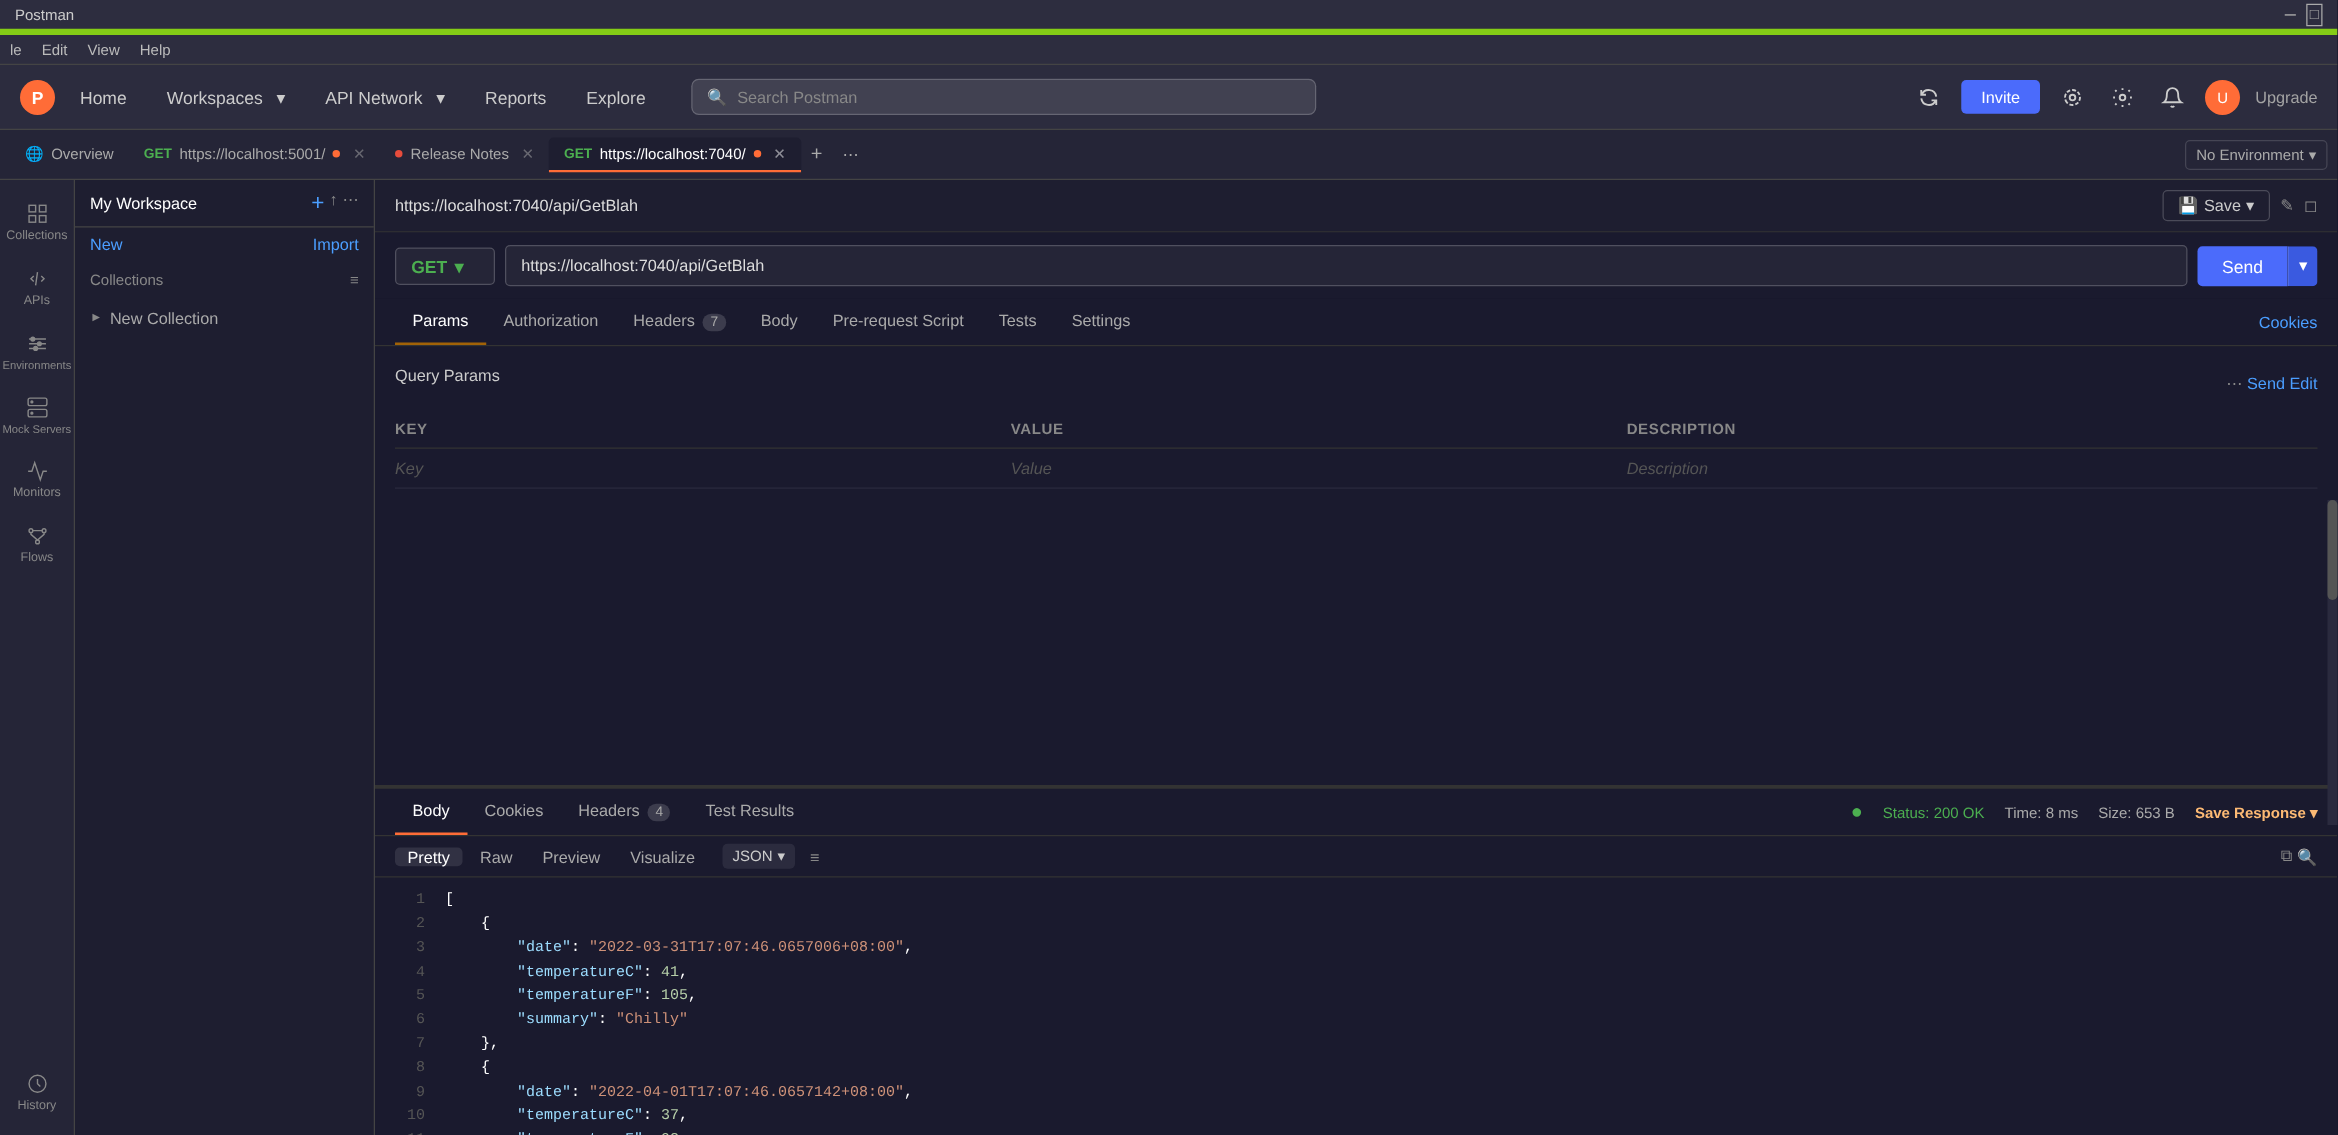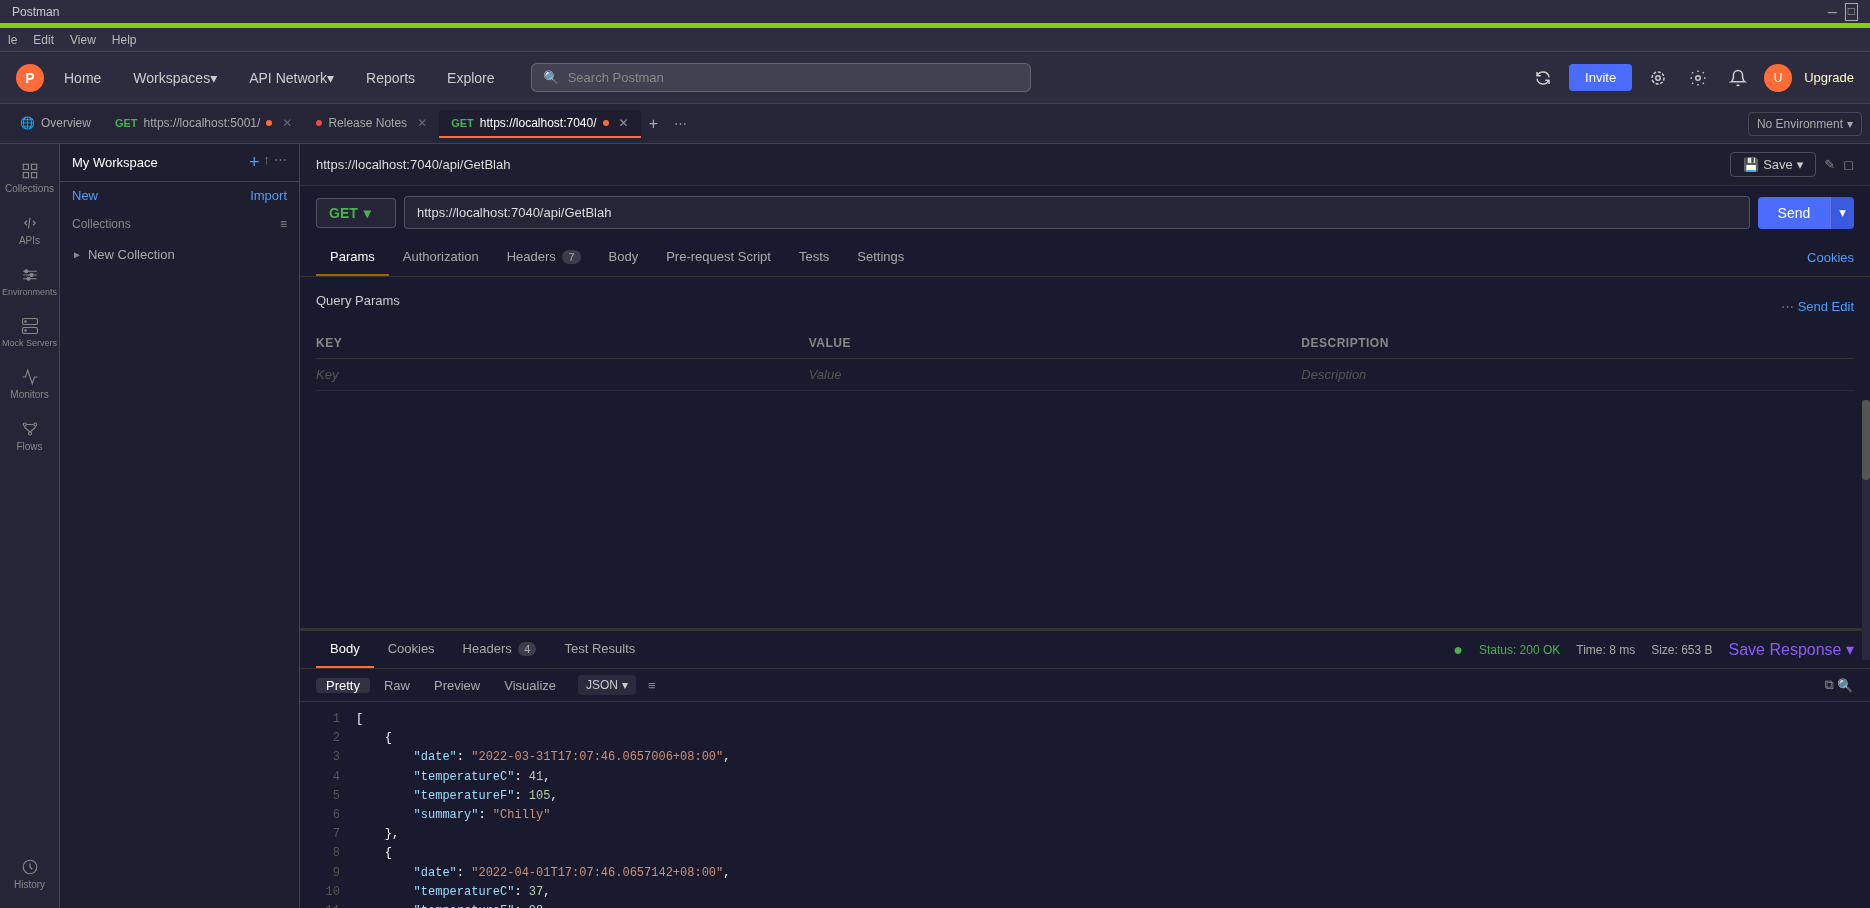--- a/index.html
+++ b/index.html
@@ -10,27 +10,27 @@
     .title-bar-controls { margin-left: auto; display: flex; gap: 8px; }
 
     
     .menu-bar { background: #2d2d3f; height: 24px; display: flex; align-items: center; padding: 0 8px; font-size: 12px; color: #bbb; border-bottom: 1px solid #444; }
     .menu-bar span { margin-right: 16px; cursor: pointer; }
 
     
     .top-nav { background: #2c2c3e; height: 52px; display: flex; align-items: center; padding: 0 16px; border-bottom: 1px solid #444; gap: 8px; }
     .postman-logo { width: 28px; height: 28px; background: #ff6c37; border-radius: 50%; display: flex; align-items: center; justify-content: center; color: white; font-weight: bold; font-size: 14px; flex-shrink: 0; }
     .nav-item { color: #ccc; padding: 6px 12px; cursor: pointer; border-radius: 4px; font-size: 14px; white-space: nowrap; }
-    .nav-item-with-arrow { display: flex; align-items: center; gap: 0; }
+    .nav-item-with-arrow { display: flex; align-items: center; gap: 11px; }
     .search-bar { flex: 1; max-width: 500px; margin: 0 16px; background: rgba(255,255,255,0.1); border: 1px solid rgba(255,255,255,0.2); border-radius: 6px; padding: 6px 12px; color: #ccc; display: flex; align-items: center; gap: 8px; cursor: text; }
     .search-bar-text { color: #888; font-size: 13px; }
     .nav-right { margin-left: auto; display: flex; align-items: center; gap: 12px; }
     .invite-btn { background: #4b6bfb; color: white; border: none; padding: 6px 16px; border-radius: 4px; cursor: pointer; font-size: 13px; font-weight: 500; }
     .icon-btn { width: 28px; height: 28px; display: flex; align-items: center; justify-content: center; color: #ccc; cursor: pointer; border-radius: 4px; }
-    .upgrade-btn { color: #fef9c3; cursor: pointer; font-size: 13px; }
+    .upgrade-btn { color: #a3a3a3; cursor: pointer; font-size: 13px; }
     .user-avatar { width: 28px; height: 28px; border-radius: 50%; background: #ff6c37; display: flex; align-items: center; justify-content: center; color: white; font-size: 12px; cursor: pointer; }
 
     
     .tabs-bar { background: #252537; height: 40px; display: flex; align-items: center; padding: 0 8px; border-bottom: 1px solid #444; gap: 0; overflow-x: auto; }
     .tab-item { display: flex; align-items: center; gap: 6px; padding: 6px 12px; color: #aaa; cursor: pointer; border-radius: 4px 4px 0 0; font-size: 12px; white-space: nowrap; border-bottom: 2px solid transparent; position: relative; }
     .tab-item.active { color: #fff; background: #1e1e30; border-bottom: 2px solid #ff6c37; }
     .tab-dot-orange { width: 6px; height: 6px; border-radius: 50%; background: #ff6c37; flex-shrink: 0; }
     .tab-dot-red { width: 6px; height: 6px; border-radius: 50%; background: #e74c3c; flex-shrink: 0; }
     .tab-method { font-size: 11px; color: #4caf50; font-weight: 600; }
     .tab-method-get { color: #4caf50; }
@@ -94,21 +94,21 @@
 
     
     .response-section { border-top: 3px solid #333; background: #1a1a2e; display: flex; flex-direction: column; height: 280px; }
     .response-tabs-bar { display: flex; align-items: center; padding: 0 16px; border-bottom: 1px solid #333; }
     .res-tab { padding: 10px 14px; color: #aaa; cursor: pointer; font-size: 13px; border-bottom: 2px solid transparent; }
     .res-tab.active { color: #fff; border-bottom: 2px solid #ff6c37; }
     .res-tab-badge { background: rgba(255,255,255,0.15); border-radius: 10px; padding: 1px 6px; font-size: 11px; margin-left: 3px; }
     .response-status { margin-left: auto; display: flex; align-items: center; gap: 16px; font-size: 12px; }
     .status-ok { color: #4caf50; font-weight: 500; }
     .status-info { color: #aaa; }
-    .save-response-btn { color: #8b5cf6; cursor: pointer; font-size: 16px; }
+    .save-response-btn { color: #fdba74; cursor: pointer; font-size: 12px; font-weight: bold; }
 
     
     .response-body-tabs { display: flex; align-items: center; padding: 6px 16px; gap: 4px; border-bottom: 1px solid #333; }
     .res-body-tab { padding: 0 10px; color: #aaa; cursor: pointer; font-size: 13px; border-radius: 4px; }
     .res-body-tab.active { color: #fff; background: rgba(255,255,255,0.1); }
     .json-selector { display: flex; align-items: center; gap: 4px; background: rgba(255,255,255,0.08); border-radius: 4px; padding: 3px 8px; color: #ccc; cursor: pointer; font-size: 12px; margin-left: 8px; }
     .wrap-icon { color: #888; cursor: pointer; margin-left: 8px; }
     .copy-icon { margin-left: auto; color: #888; cursor: pointer; }
     .search-icon-res { color: #888; cursor: pointer; }
 

